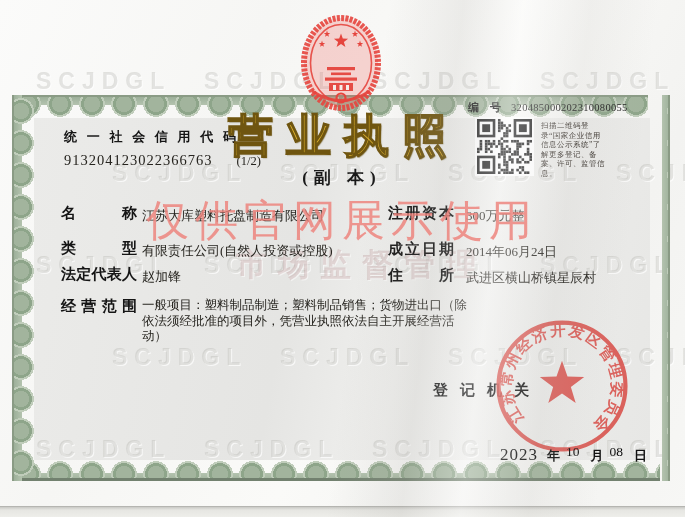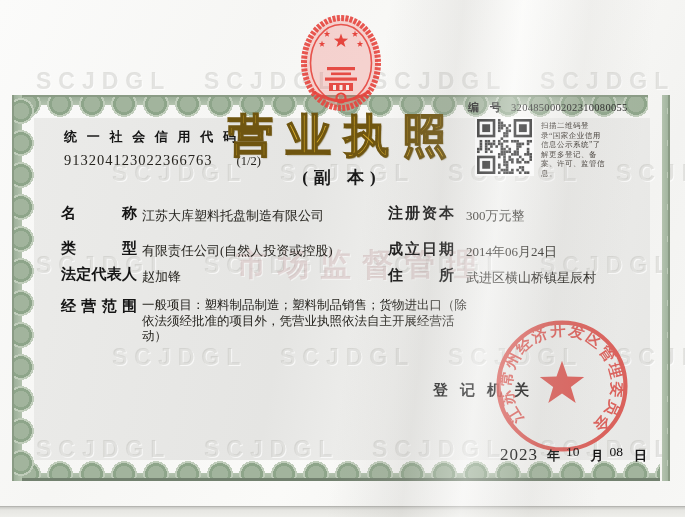--- a/index.html
+++ b/index.html
@@ -325,16 +325,17 @@
       <span class="stamp">2023</span><span class="unit gap-a">年</span><span class="stamp-sm gap-b">10</span><span class="unit gap-c">月</span><span class="stamp-sm gap-b">08</span><span class="unit gap-c">日</span>
     </div>
   </div>
 
   <div class="footer">
     
     
     
   </div>
 
+  <div class="abs wm-red">仅供官网展示使用</div>
 
   <div class="lighting"></div>
   <div class="photo-bottom-strip"></div>
 </div>
 
 </body></html>

